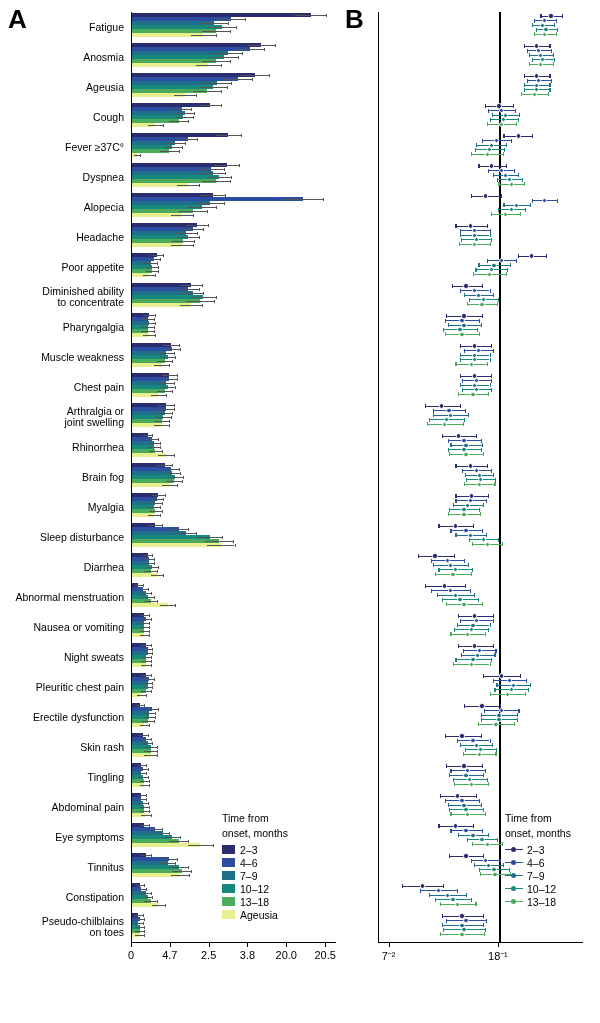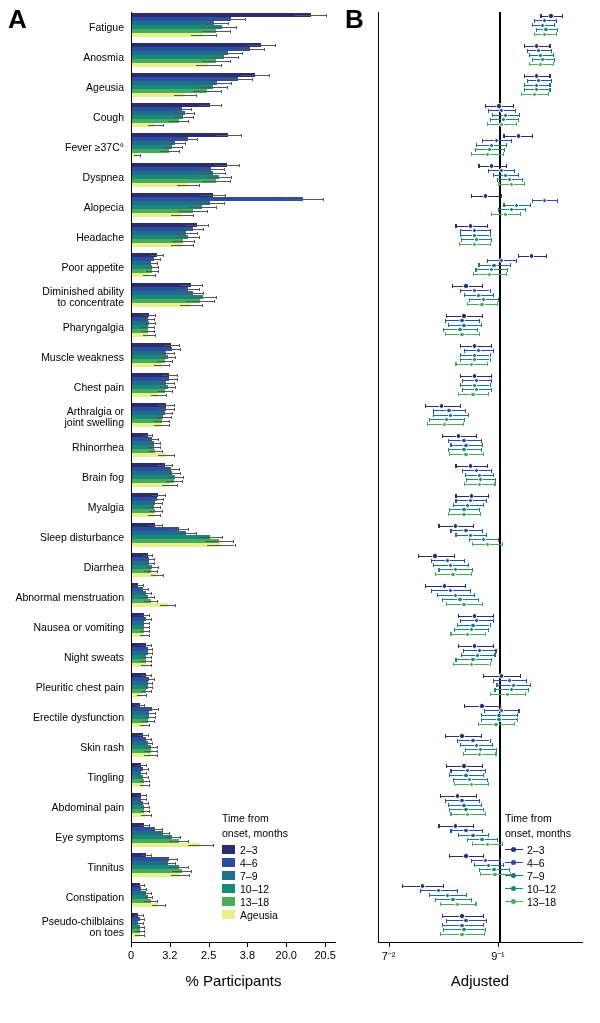--- a/index.html
+++ b/index.html
@@ -733,31 +733,30 @@
         <div class="bar" style="top: 921px; width: 7.76515px; background: rgb(232, 239, 142);"></div>
         <div class="err" style="left: 3.10606px; width: 9.31818px; top: 922.5px;"></div>
         <div class="errcap" style="left: 12.4242px; top: 921.5px;"></div>
       </div>
   </div>
   <div id="axisA"></div>
   <div id="ticksA">
       <div class="tickA" style="left: 131px;"></div>
       <div class="ticklabA" style="left: 111px;">0</div>
       <div class="tickA" style="left: 169.826px;"></div>
-      <div class="ticklabA" style="left: 149.826px;">3.2</div>
+      <div class="ticklabA" style="left: 149.826px;">4.7</div>
       <div class="tickA" style="left: 208.652px;"></div>
       <div class="ticklabA" style="left: 188.652px;">2.5</div>
       <div class="tickA" style="left: 247.477px;"></div>
       <div class="ticklabA" style="left: 227.477px;">3.8</div>
       <div class="tickA" style="left: 286.303px;"></div>
       <div class="ticklabA" style="left: 266.303px;">20.0</div>
       <div class="tickA" style="left: 325.129px;"></div>
       <div class="ticklabA" style="left: 305.129px;">20.5</div>
     </div>
-  <div id="xlabelA">% Participants</div>
 
   <div id="panelB">
     <div class="plot" id="plotB">
         <div class="vline" style="left: 119.925px;"></div>
         <div class="ci" style="left: 161.493px; width: 21.8192px; top: 3.5px; background: rgb(43, 45, 110);"></div>
         <div class="cicap" style="left: 161.493px; top: 2px; background: rgb(43, 45, 110);"></div>
         <div class="cicap" style="left: 183.313px; top: 2px; background: rgb(43, 45, 110);"></div>
         <div class="pt" style="left: 169.488px; top: 1.4px; background: rgb(43, 45, 110);"></div>
         <div class="ci" style="left: 145.12px; width: 25.3589px; top: 33.5px; background: rgb(43, 45, 110);"></div>
         <div class="cicap" style="left: 145.12px; top: 32px; background: rgb(43, 45, 110);"></div>
@@ -1375,24 +1374,23 @@
         <div class="cicap" style="left: 61.149px; top: 920.4px; background: rgb(75, 171, 90);"></div>
         <div class="cicap" style="left: 104.982px; top: 920.4px; background: rgb(75, 171, 90);"></div>
         <div class="pt" style="left: 80.4543px; top: 919.8px; background: rgb(75, 171, 90);"></div>
       </div>
   </div>
   <div id="axisB"></div>
   <div id="ticksB">
       <div class="tickB" style="left: 388.595px;"></div>
       <div class="ticklabB" style="left: 363.595px;">7⁻²</div>
       <div class="tickB" style="left: 497.925px;"></div>
-      <div class="ticklabB" style="left: 472.925px;">9⁻¹</div>
+      <div class="ticklabB" style="left: 472.925px;">18⁻¹</div>
     </div>
   <div id="xlabelB">
-      <div>Adjusted</div>
     </div>
 
   <div class="legend" id="legendA">
       <div class="ltitle">Time from</div>
       <div class="ltitle" style="margin-bottom: 4px;">onset, months</div>
       <div class="lrow">
         <span class="swatch" style="background: rgb(43, 45, 110);"></span>
         <span>2–3</span>
       </div>
       <div class="lrow">

